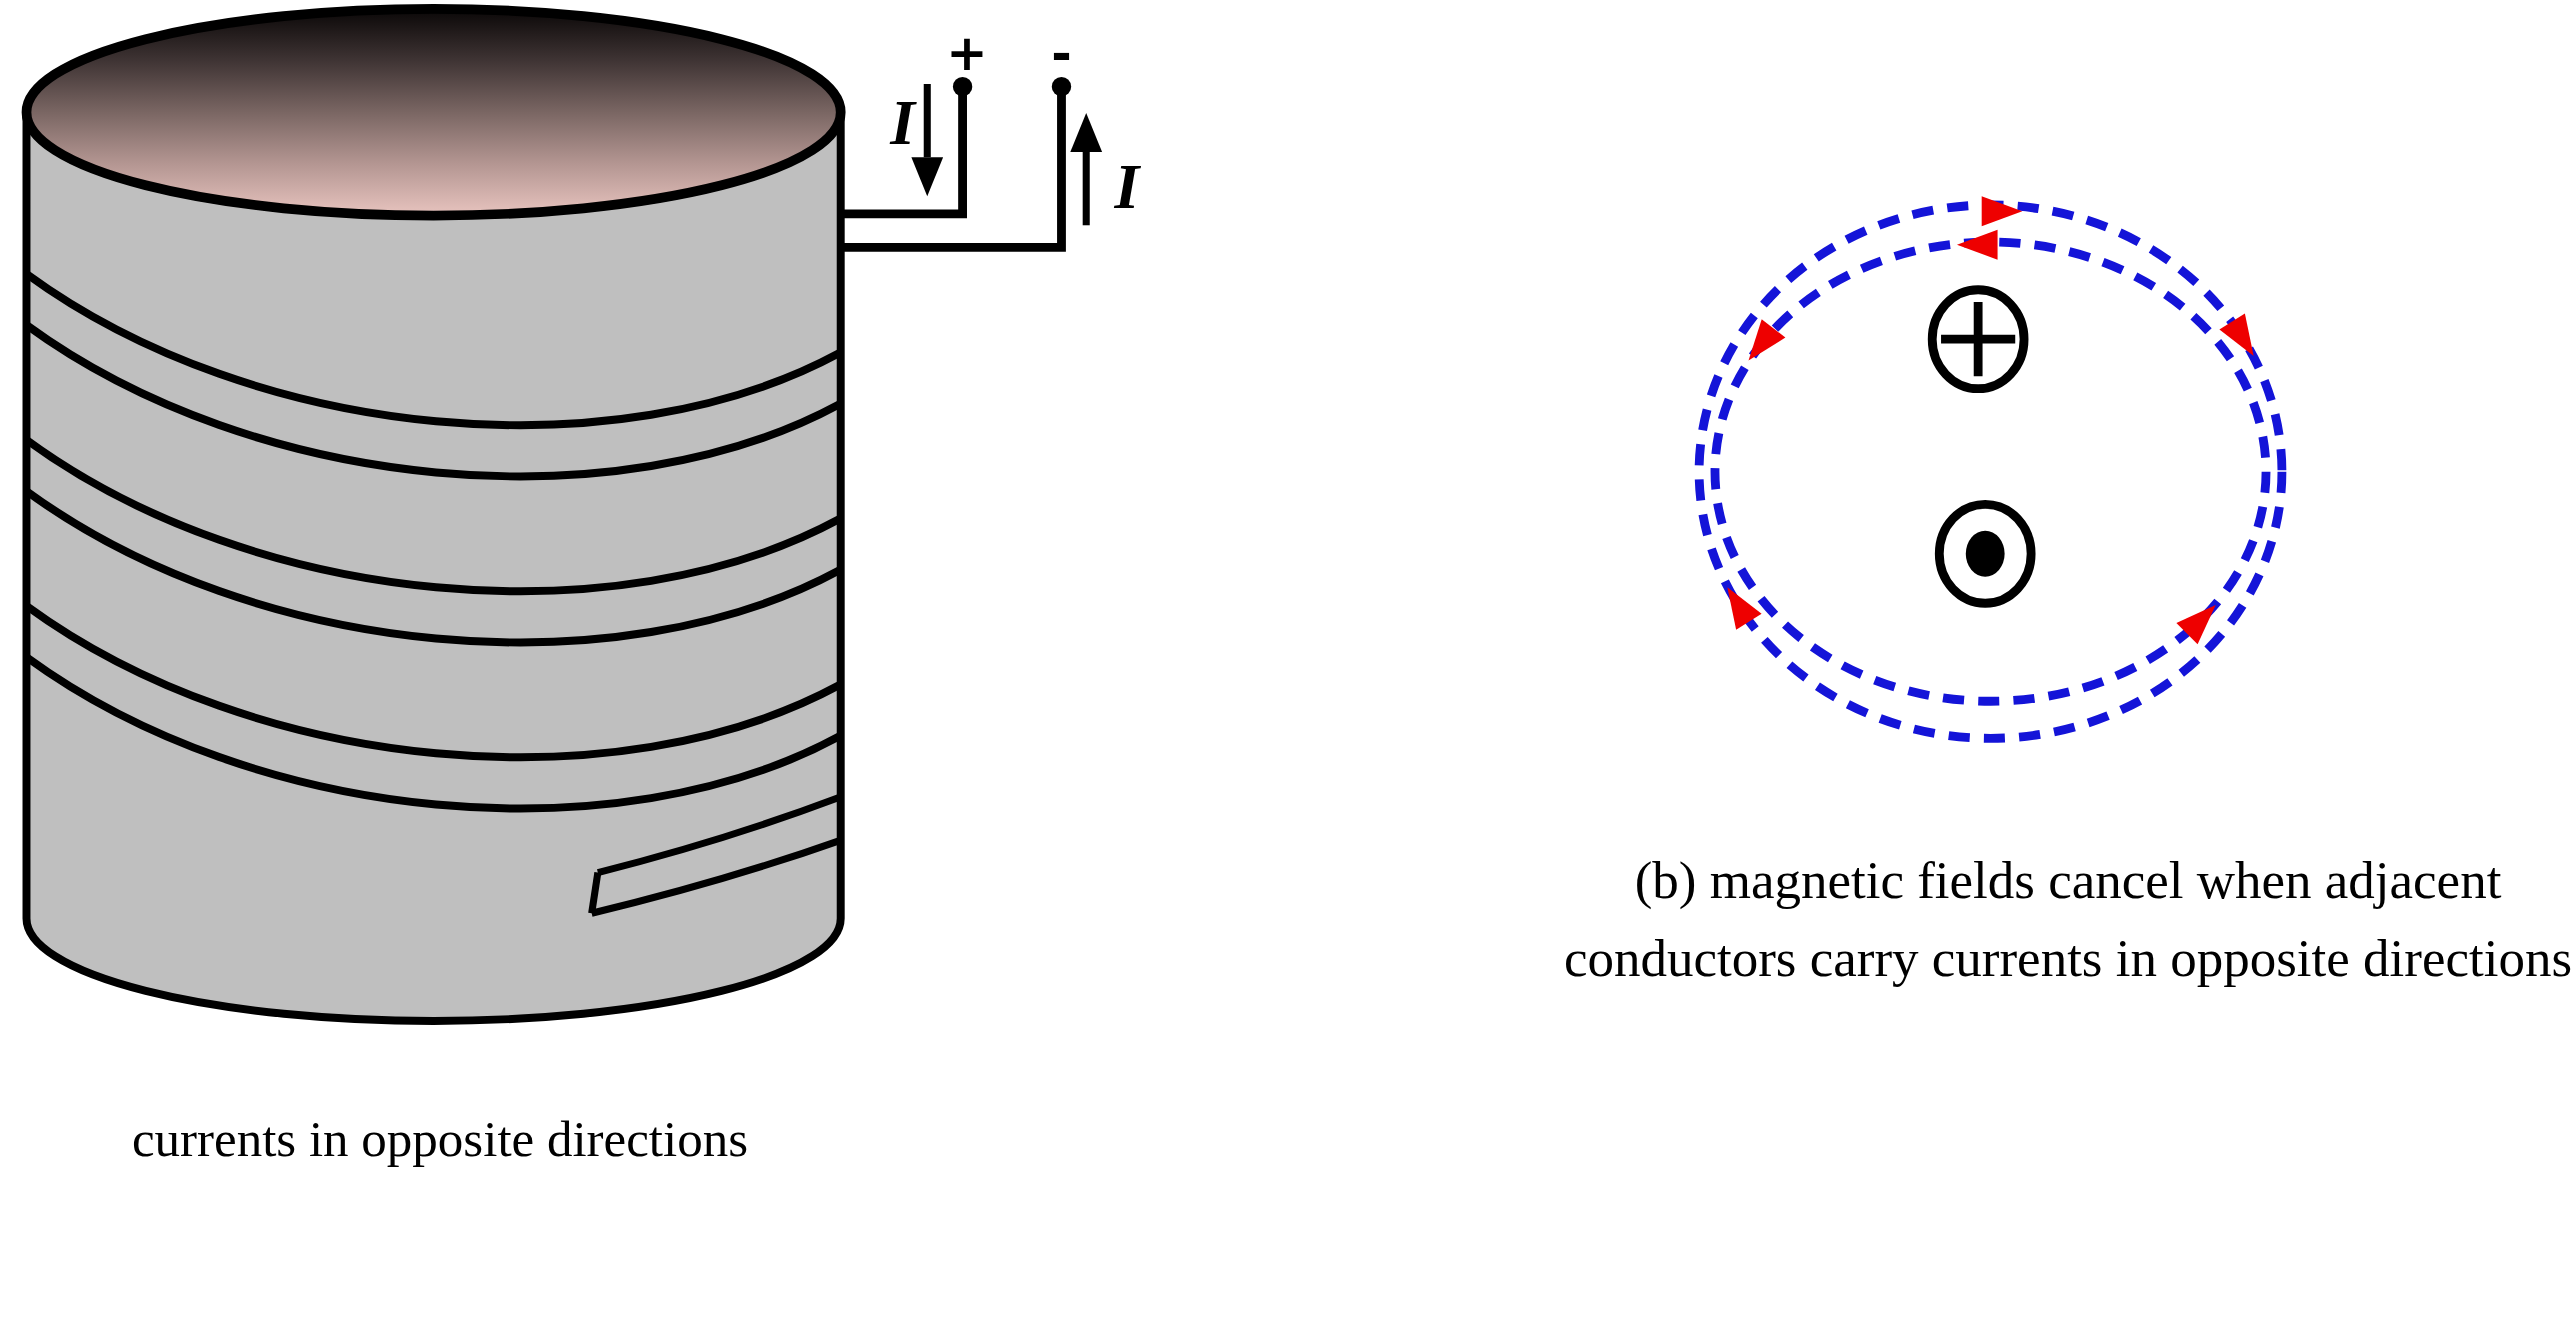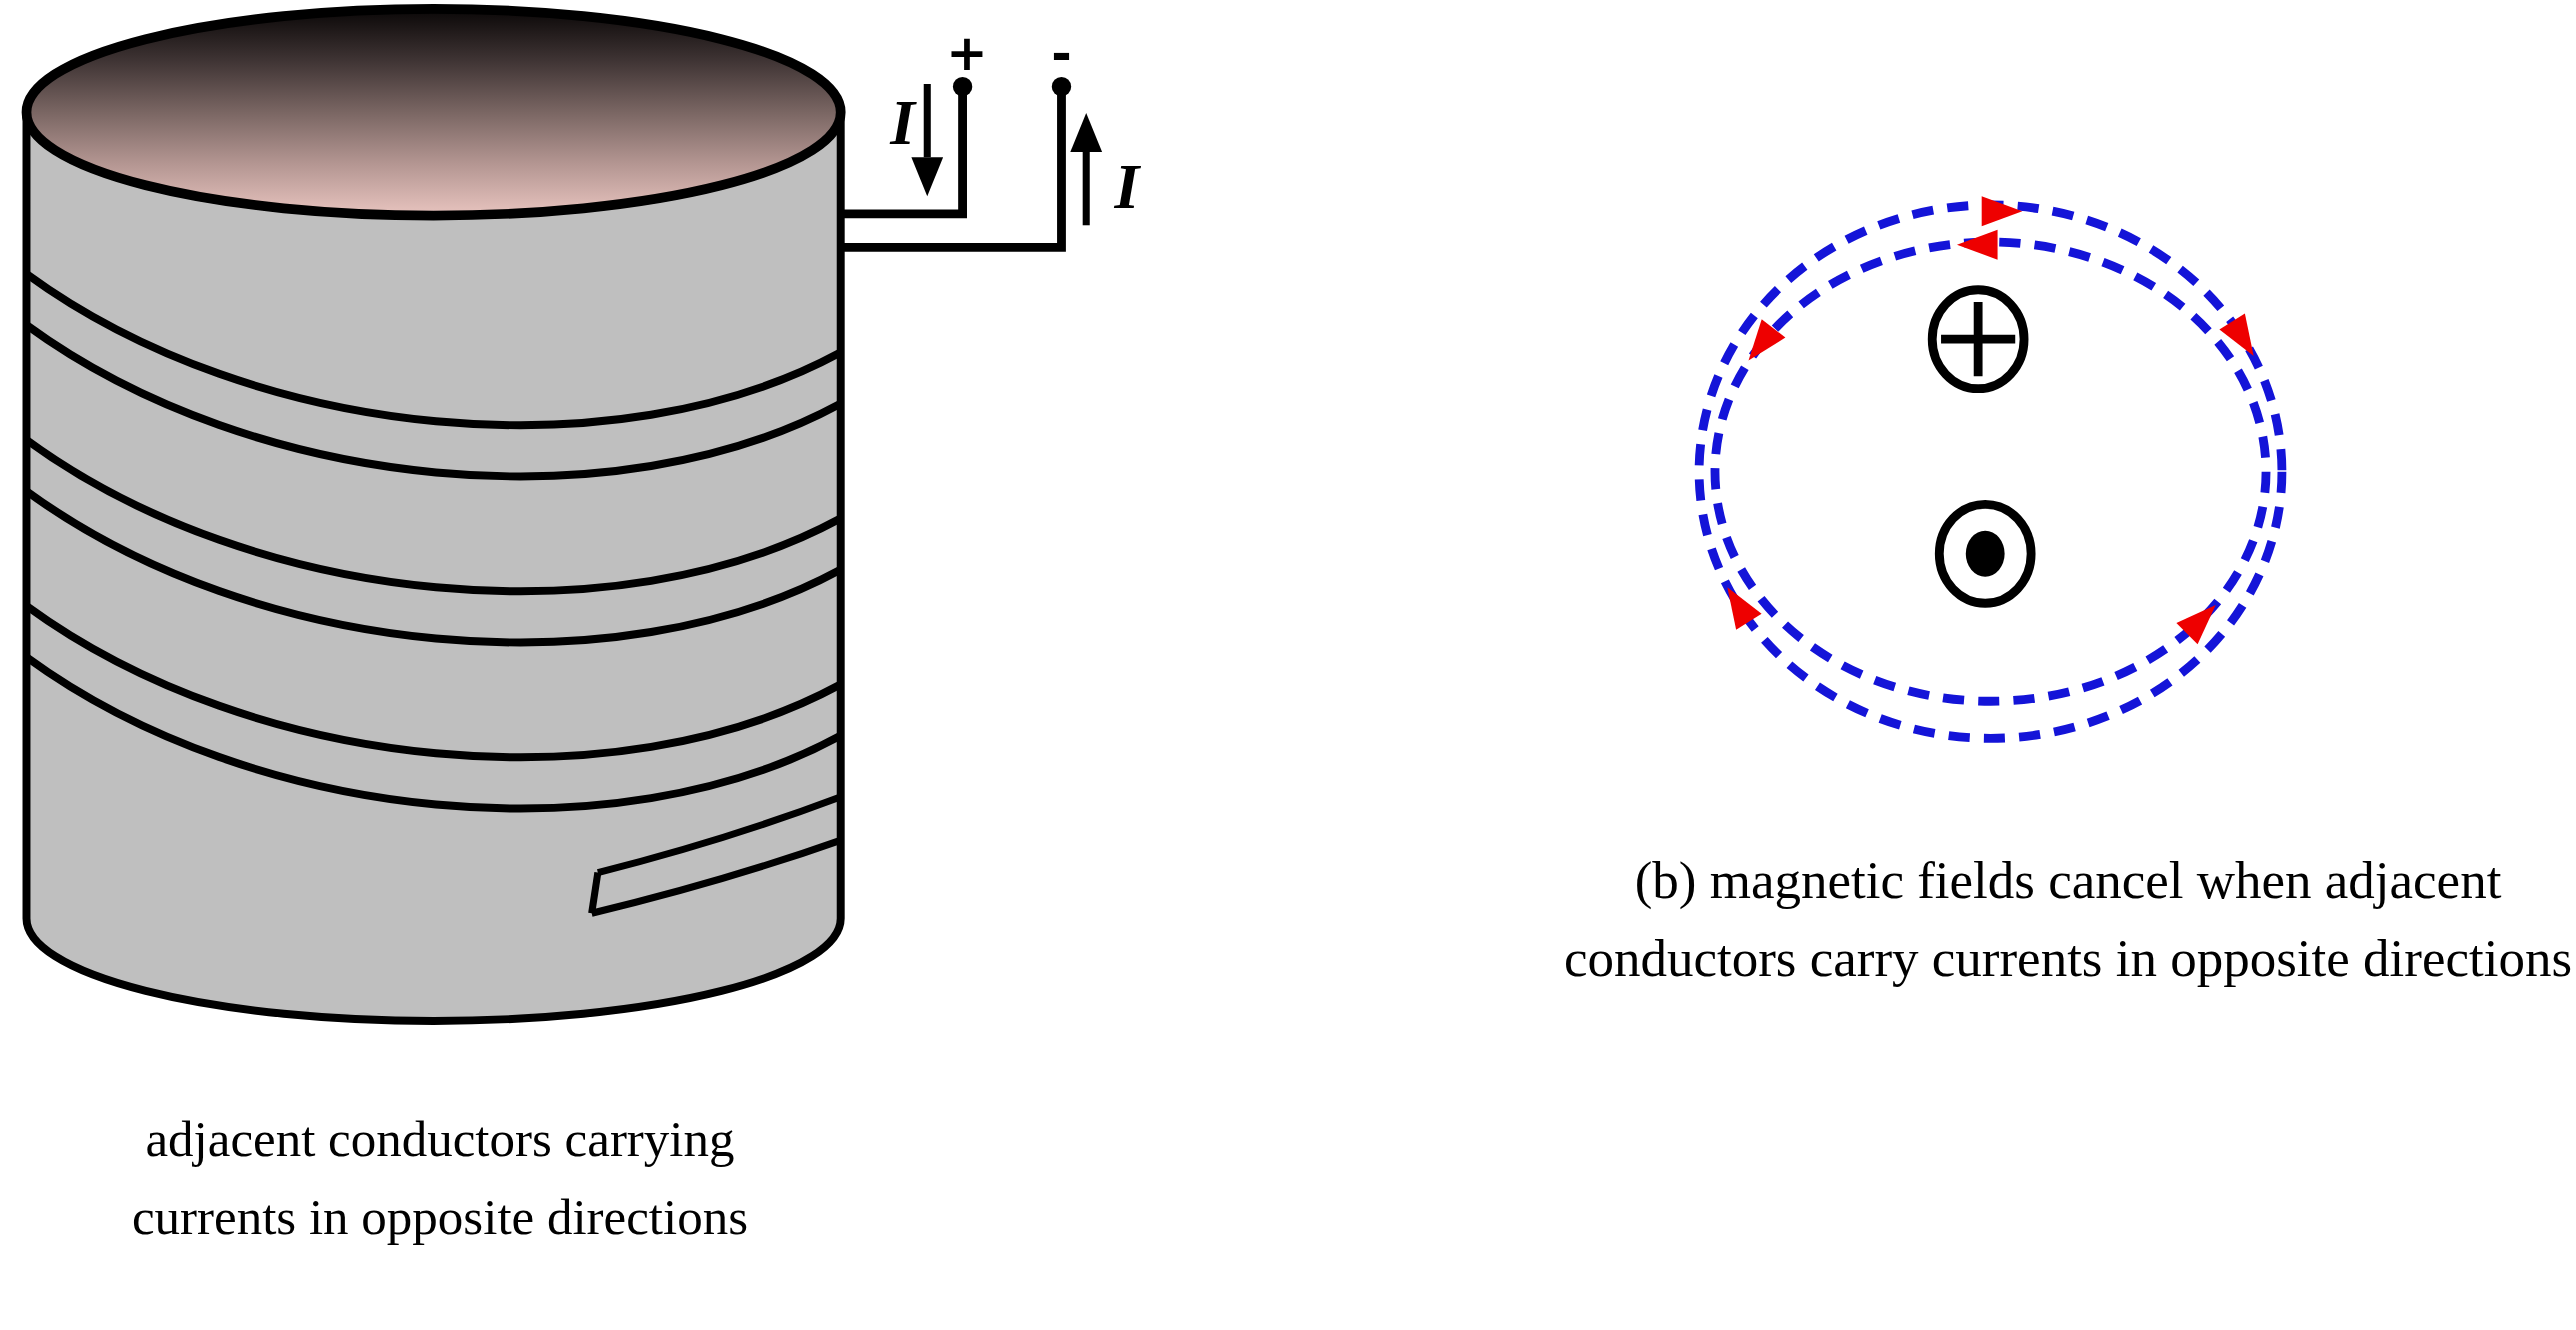--- a/index.html
+++ b/index.html
@@ -106,21 +106,20 @@
       </g>
 
       <g>
         <ellipse class="cond-circle" cx="2248" cy="627" rx="52" ry="56"></ellipse>
         <ellipse class="cond-dot" cx="2248" cy="627" rx="22" ry="26"></ellipse>
       </g>
     </g>
   </svg>
 
   <div class="caption caption-a">
-    <div>adjacent conductors carrying</div>
     <div>currents in opposite directions</div>
   </div>
 
   <div class="caption caption-b">
     <div>(b) magnetic fields cancel when adjacent</div>
     <div>conductors carry currents in opposite directions</div>
   </div>
 
 </div>
 

